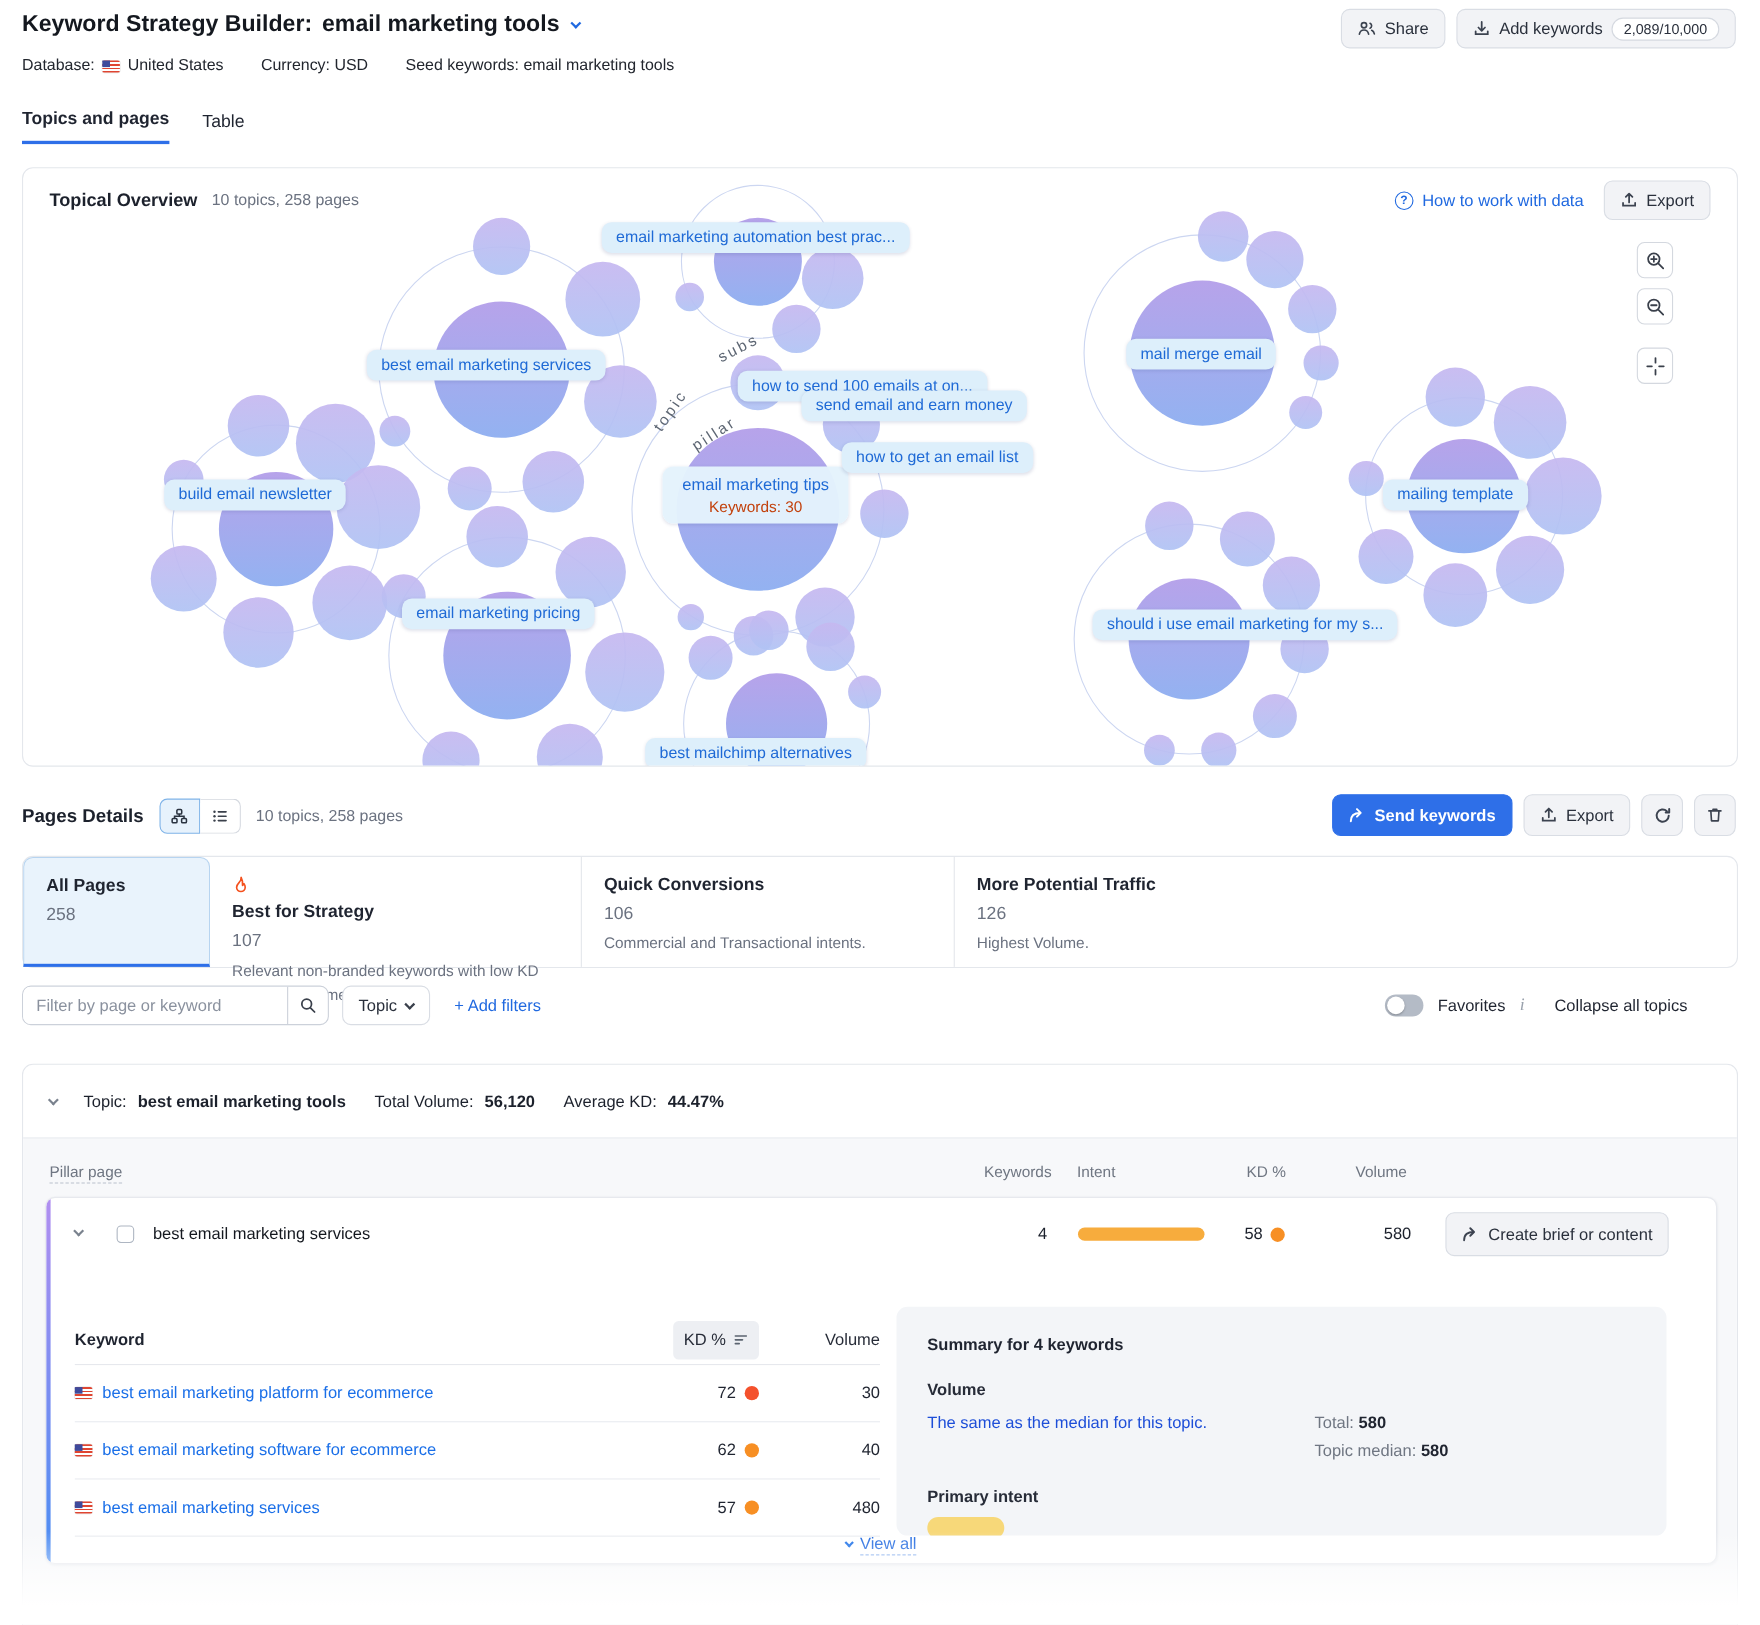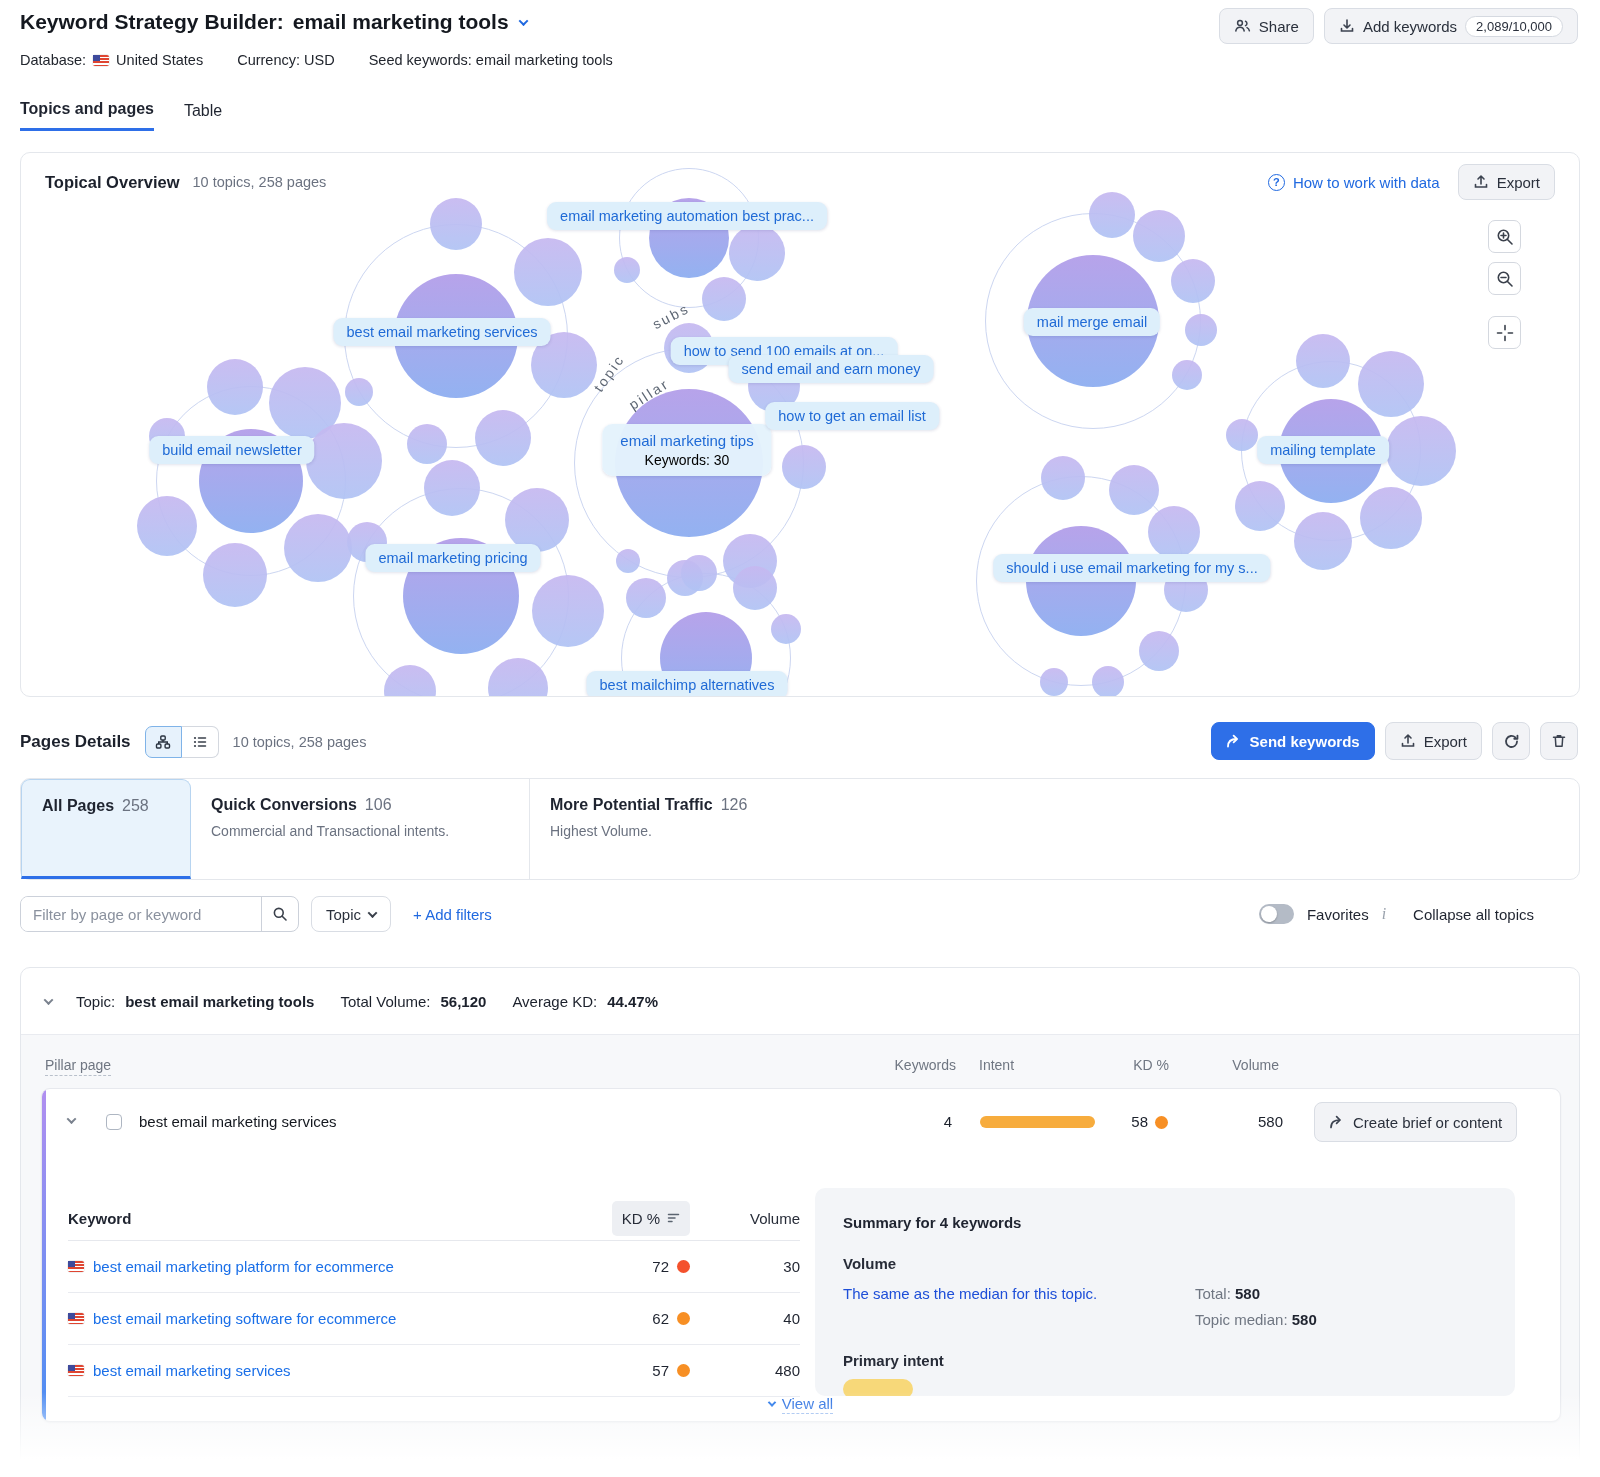--- a/index.html
+++ b/index.html
@@ -41,29 +41,29 @@
   .bubble { position:absolute; border-radius:50%; z-index:2;
             background:linear-gradient(180deg,#b7a3ea 0%,#93b2f1 100%); }
   .sat { background:linear-gradient(180deg,#c6b8f0 0%,#b0c3f4 100%); opacity:.93; }
   .bubble-label { position:absolute; transform:translate(-50%,-50%); background:#ddeffb; color:#1f6ad6;
                   font-size:14.5px; padding:6px 13px; border-radius:9px; white-space:nowrap;
                   box-shadow:0 1px 3px rgba(40,60,120,.14); z-index:4; }
   .pillar-tip { position:absolute; transform:translate(-50%,-50%); background:rgba(228,242,252,.96);
                 border-radius:10px; padding:8px 18px; text-align:center; z-index:4;
                 box-shadow:0 1px 3px rgba(40,60,120,.14); }
   .pillar-tip .l1 { color:#1f6ad6; font-size:15px; }
-  .pillar-tip .l2 { color:#000000; font-size:14px; margin-top:3px; }
+  .pillar-tip .l2 { color:#c2410c; font-size:14px; margin-top:3px; }
   .orbit-word { position:absolute; color:#5d6673; font-size:14px; letter-spacing:2.5px; z-index:3; }
   .map-ctl { position:absolute; width:33px; height:33px; background:#fff; border:1px solid #d4d8df;
              border-radius:7px; display:flex; align-items:center; justify-content:center; z-index:6; cursor:pointer; }
 
   
   .stab { position:relative; padding:17px 20px 0 20px; border-right:1px solid #e4e7ec; cursor:pointer; }
   .stab:last-child { border-right:none; }
-  .stab .t { font-size:16px; font-weight:700; color:#1f2430; display:flex; align-items:center; gap:8px; }
+  .stab .t { font-size:16px; font-weight:700; color:#1f2430; display:flex; align-items:flex-start; gap:8px;flex-direction:column; }
   .stab .t .cnt { font-weight:400; color:#6b7280; }
   .stab .d { font-size:14px; color:#6b7280; line-height:1.55; margin-top:7px; max-width:300px; }
   .stab.active { background:#e9f3fc; border:1px solid #b7d4f0; border-radius:9px 9px 0 0;
                  border-bottom:3px solid #2e6fe8; }
 
   
   .input { display:flex; align-items:center; height:36px; border:1px solid #ccd1da; border-radius:8px;
            background:#fff; overflow:hidden; }
   .input input { border:none; outline:none; height:100%; padding:0 12px; font-size:15px; width:240px;
                  color:#1c212c; font-family:inherit; }
@@ -313,20 +313,30 @@
     </button>
   </div>
 
   <div id="strategyTabs" class="abs" style="left:20px; top:778px; width:1560px; height:102px; border:1px solid #e4e7ec; border-radius:10px; display:flex; background:#fff;">
       <div class="stab active" style="width: 170px;">
         <div class="t">
           <span>All Pages</span>
           <span class="cnt">258</span>
         </div>
       </div>
+      <div class="stab" style="width: 338px;">
+        <div class="t">
+          <svg width="16" height="17" viewBox="0 0 16 16">
+            <path d="M8.2 1.2c.4 2.2-.7 3.4-1.9 4.7C5.1 7.2 4.1 8.5 4.1 10.1a3.9 3.9 0 0 0 7.8 0c0-1.2-.4-2.3-1.1-3.3-.2.8-.7 1.3-1.3 1.6.4-2.3-.3-5.3-1.3-7.2z" fill="none" stroke="#f4511e" stroke-width="1.5" stroke-linejoin="round"></path>
+          </svg>
+          <span>Best for Strategy</span>
+          <span class="cnt">107</span>
+        </div>
+        <div class="d">Relevant non-branded keywords with low KD and high Volume.</div>
+      </div>
       <div class="stab" style="width: 339px;">
         <div class="t">
           <span>Quick Conversions</span>
           <span class="cnt">106</span>
         </div>
         <div class="d">Commercial and Transactional intents.</div>
       </div>
       <div class="stab" style="width: 375px;">
         <div class="t">
           <span>More Potential Traffic</span>

